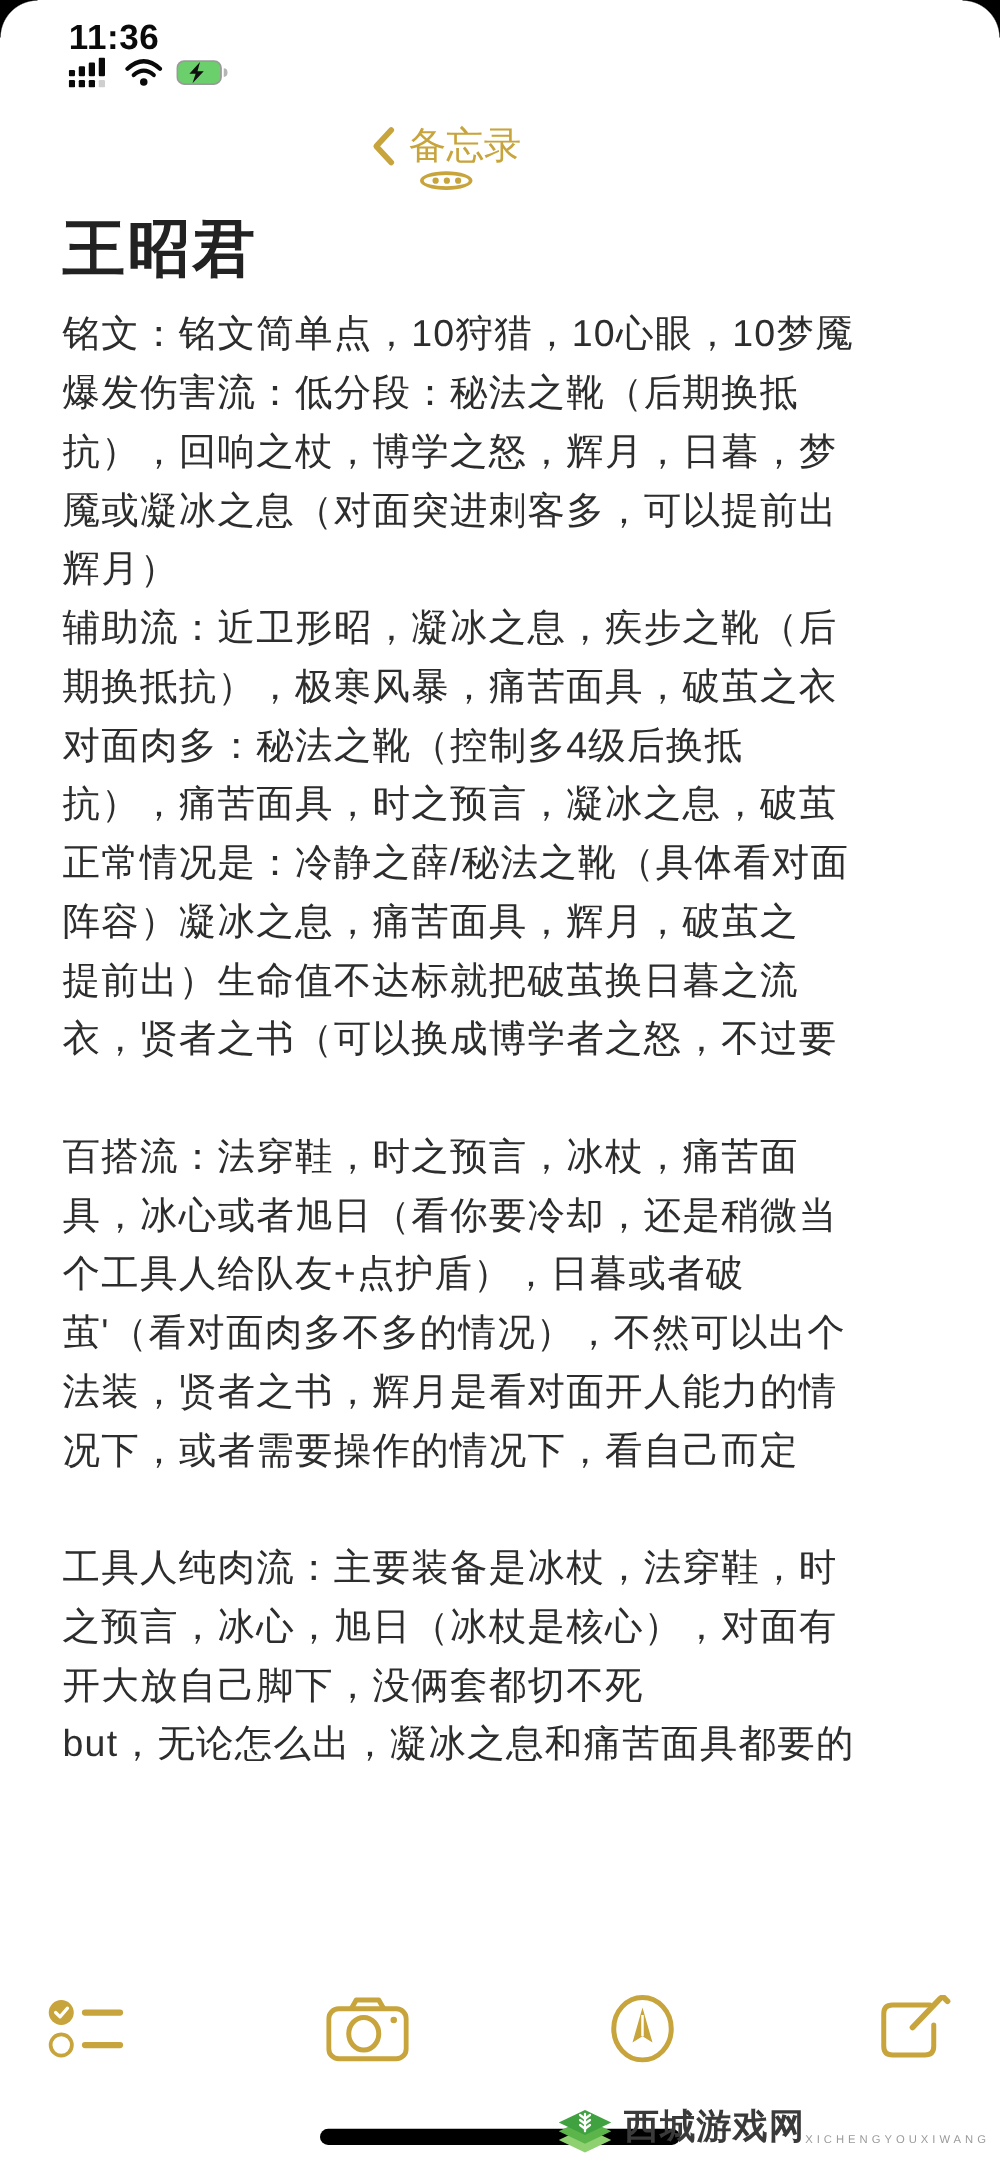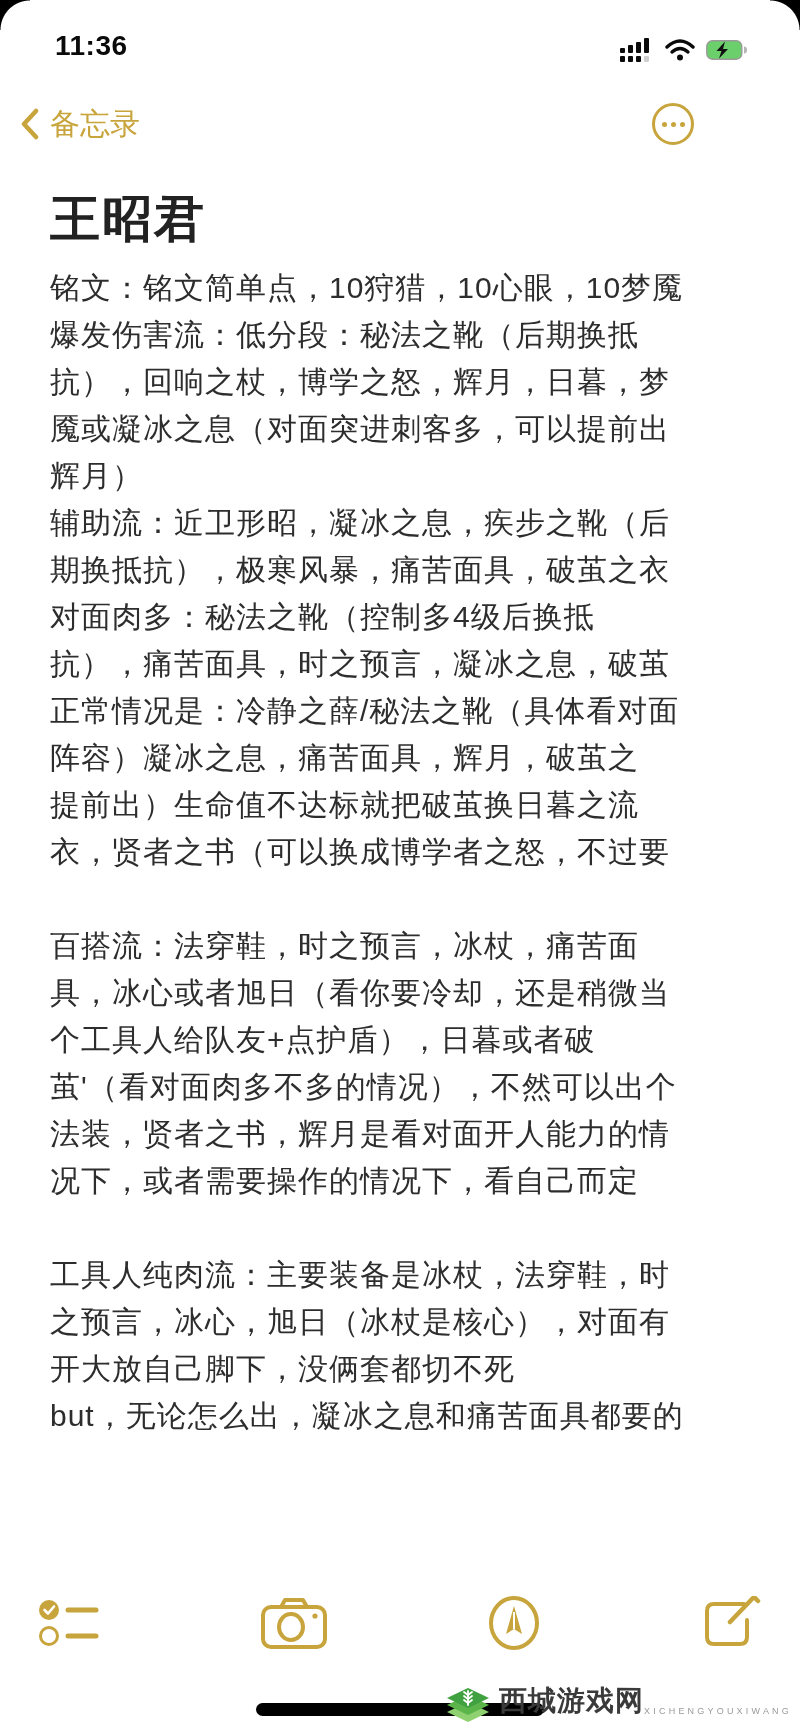--- a/index.html
+++ b/index.html
@@ -9,43 +9,43 @@
     -webkit-font-smoothing:antialiased;
   }
   
   .corner{position:absolute;width:30px;height:30px;top:0;z-index:50;}
   .corner.tl{left:0;background:radial-gradient(circle at 30px 30px, transparent 29px, #000 30px);}
   .corner.tr{right:0;background:radial-gradient(circle at 0 30px, transparent 29px, #000 30px);}
 
   
   .status-bar{
     position:absolute;top:0;left:0;right:0;height:62px;
-    display:flex;align-items:flex-end;justify-content:space-between;
-    padding:14px 52px 0 55px;box-sizing:border-box;
+    display:flex;align-items:flex-start;justify-content:space-between;
+    padding:14px 52px 0 55px;box-sizing:border-box;flex-direction:column;
   }
   .status-time{font-size:28px;font-weight:700;color:#0a0a0a;letter-spacing:.5px;}
   .status-icons{display:flex;align-items:center;gap:11px;}
 
   
   .nav-bar{
     position:absolute;top:96px;left:0;right:0;height:56px;
     display:flex;align-items:center;justify-content:space-between;
-    padding:0 106px 0 20px;box-sizing:border-box;
+    padding:0 106px 0 20px;box-sizing:border-box;flex-direction:column;
   }
   .back-group{display:flex;align-items:center;gap:10px;cursor:pointer;}
   .back-label{font-size:30px;color:#c8a43c;}
   .more-button{
     width:42px;height:42px;border:3px solid #c8a43c;border-radius:50%;
     display:flex;align-items:center;justify-content:center;gap:4px;cursor:pointer;
     box-sizing:border-box;
   }
   .more-button i{width:5px;height:5px;border-radius:50%;background:#c8a43c;display:block;}
 
   
-  .note-area{position:absolute;left:50px;right:36px;top:170px;margin-top:20px;}
+  .note-area{position:absolute;left:50px;right:36px;top:170px;}
   .note-title{
     margin:0 0 16px 0;font-size:50px;line-height:58px;font-weight:900;color:#222;
     letter-spacing:2px;
   }
   .note-body{font-size:30px;line-height:47px;color:#2d2d2d;letter-spacing:1px;}
   .note-line{min-height:47px;white-space:nowrap;}
 
   
   .toolbar{
     position:absolute;left:0;right:0;top:1588px;height:72px;

